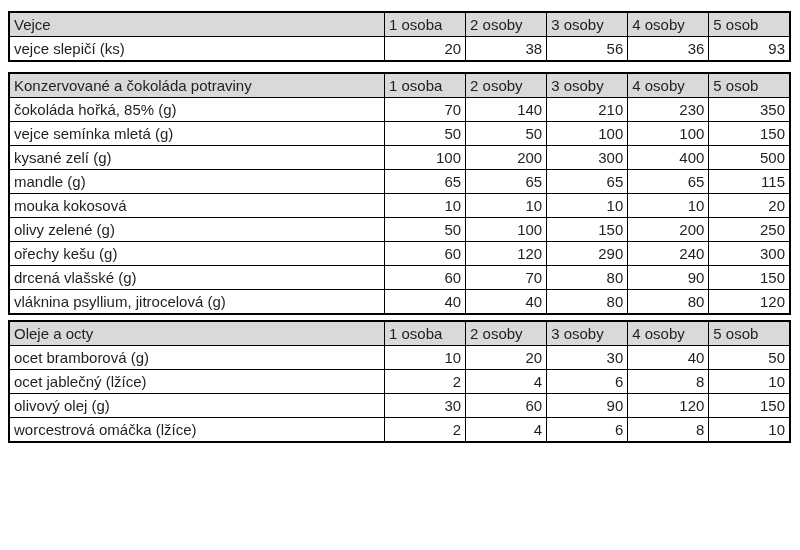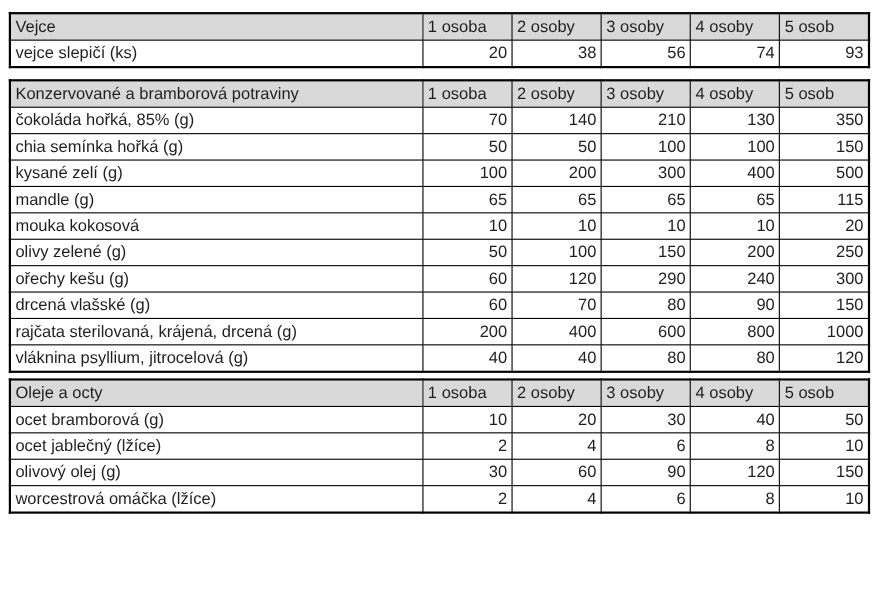--- a/index.html
+++ b/index.html
@@ -70,55 +70,55 @@
           <th>4 osoby</th>
           <th>5 osob</th>
         </tr>
     </thead>
     <tbody>
         <tr>
     <td>vejce slepičí (ks)</td>
   <td class="num">20</td>
           <td class="num">38</td>
           <td class="num">56</td>
-          <td class="num">74</td>
+          <td class="num">36</td>
           <td class="num">93</td>
         </tr>
       </tbody>
   </table>
     <table class="grid">
     <colgroup>
         <col class="label-col">
         <col class="num-col">
         <col class="num-col">
         <col class="num-col">
         <col class="num-col">
         <col class="num-col">
       </colgroup>
     <thead>
       <tr>
-        <th>Konzervované a bramborová potraviny</th>
+        <th>Konzervované a čokoláda potraviny</th>
       <th>1 osoba</th>
           <th>2 osoby</th>
           <th>3 osoby</th>
           <th>4 osoby</th>
           <th>5 osob</th>
         </tr>
     </thead>
     <tbody>
         <tr>
     <td>čokoláda hořká, 85% (g)</td>
   <td class="num">70</td>
           <td class="num">140</td>
           <td class="num">210</td>
-          <td class="num">130</td>
+          <td class="num">230</td>
           <td class="num">350</td>
         </tr>
         <tr>
-    <td>chia semínka hořká (g)</td>
+    <td>vejce semínka mletá (g)</td>
   <td class="num">50</td>
           <td class="num">50</td>
           <td class="num">100</td>
           <td class="num">100</td>
           <td class="num">150</td>
         </tr>
         <tr>
     <td>kysané zelí (g)</td>
   <td class="num">100</td>
           <td class="num">200</td>
@@ -158,28 +158,20 @@
           <td class="num">240</td>
           <td class="num">300</td>
         </tr>
         <tr>
     <td>drcená vlašské (g)</td>
   <td class="num">60</td>
           <td class="num">70</td>
           <td class="num">80</td>
           <td class="num">90</td>
           <td class="num">150</td>
-        </tr>
-        <tr>
-    <td>rajčata sterilovaná, krájená, drcená (g)</td>
-  <td class="num">200</td>
-          <td class="num">400</td>
-          <td class="num">600</td>
-          <td class="num">800</td>
-          <td class="num">1000</td>
         </tr>
         <tr>
     <td>vláknina psyllium, jitrocelová (g)</td>
   <td class="num">40</td>
           <td class="num">40</td>
           <td class="num">80</td>
           <td class="num">80</td>
           <td class="num">120</td>
         </tr>
       </tbody>

